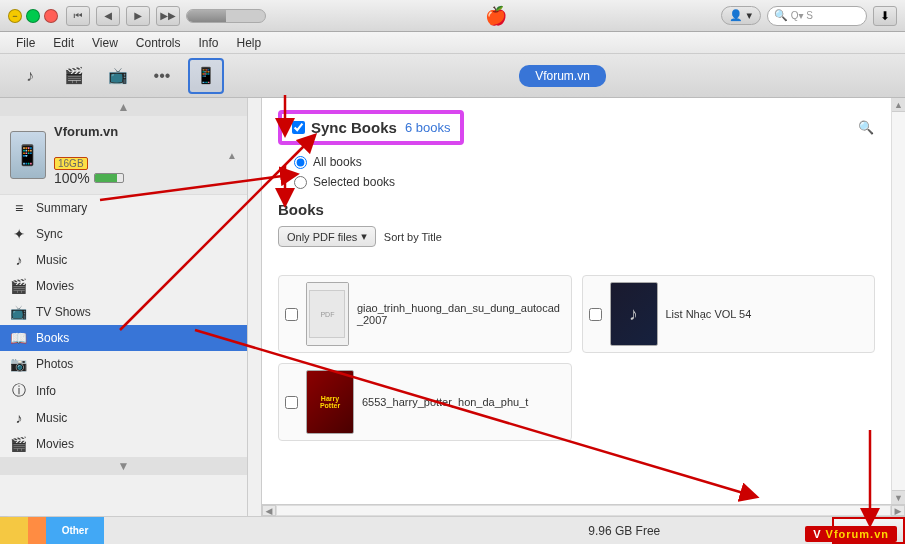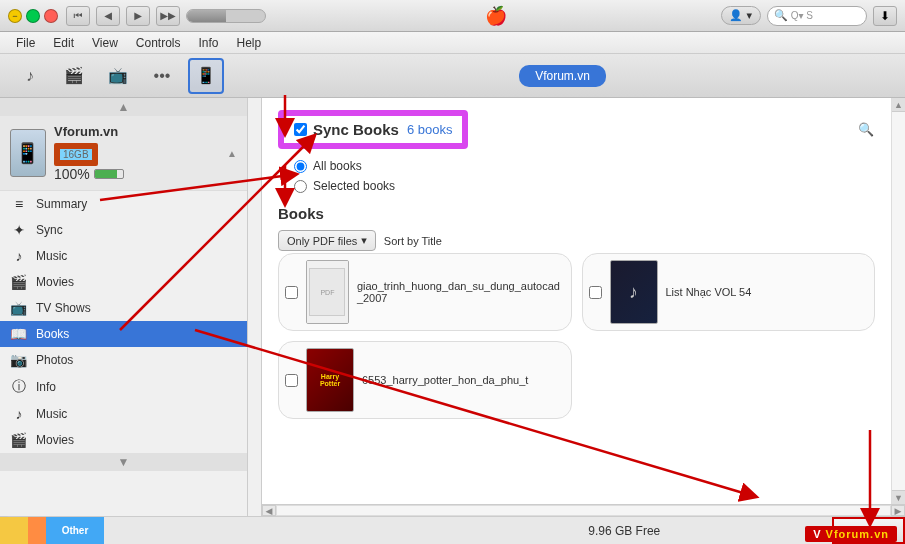--- a/index.html
+++ b/index.html
@@ -156,26 +156,26 @@
       border: 1px solid #888;
       border-radius: 3px;
       margin-right: 8px;
       position: relative;
       display: flex; align-items: center; justify-content: center;
       font-size: 9px; color: #555;
     }
     .device-name { font-size: 13px; font-weight: bold; color: #333; }
     .device-storage {
       font-size: 10px; color: #666;
-      background: #7dd3fc;
-      border: 6px solid #c2410c;
+      background: #fde047;
+      border: 1px solid #c2410c;
       border-radius: 2px;
       padding: 0 3px;
       display: inline-block;
-      margin-top: 4px;
+      margin-top: 18px;
     }
     .device-battery {
       display: flex; align-items: center; gap: 4px;
       font-size: 14px; color: #333;
     }
     .battery-bar {
       width: 30px; height: 10px;
       border: 1px solid #888;
       border-radius: 2px;
       position: relative;
@@ -245,21 +245,21 @@
 
     
     .section-title {
       font-size: 15px; font-weight: bold; color: #333;
       margin: 8px 0;
     }
 
     
     .books-toolbar {
       display: flex; align-items: center; gap: 8px;
-      margin-bottom: 2px;
+      margin-bottom: 28px;
       text-align: center;
     }
     .dropdown-btn {
       display: flex; align-items: center;
       background: linear-gradient(to bottom, #f5f5f5, #e5e5e5);
       border: 1px solid #aaa;
       border-radius: 4px;
       padding: 3px 8px;
       font-size: 11px; color: #333;
       cursor: pointer;
@@ -272,21 +272,21 @@
     
     .books-grid {
       display: grid;
       grid-template-columns: repeat(2, 1fr);
       gap: 10px;
     }
     .book-item {
       display: flex; align-items: center;
       padding: 6px;
       border: 1px solid #ddd;
-      border-radius: 15px;
+      border-radius: 4px;
       gap: 8px;
       background: #fafafa;
     }
     .book-checkbox { cursor: pointer; }
     .book-thumb {
       width: 48px; height: 64px;
       background: linear-gradient(to bottom, #e0e8f0, #c8d8e8);
       border: 1px solid #aaa;
       border-radius: 2px;
       display: flex; align-items: center; justify-content: center;
@@ -387,21 +387,21 @@
     }
 
     .sync-books-row {
       display: flex;
       align-items: center;
       margin-bottom: 10px;
     }
     .sync-header-box {
       display: inline-flex;
       align-items: center;
-      border: 6px solid #d946ef;
+      border: 4px solid #d946ef;
       border-radius: 4px;
       padding: 5px 10px;
       background: white;
     }
   </style>
 </head>
 <body>
 
 <div class="wrapper">
 

